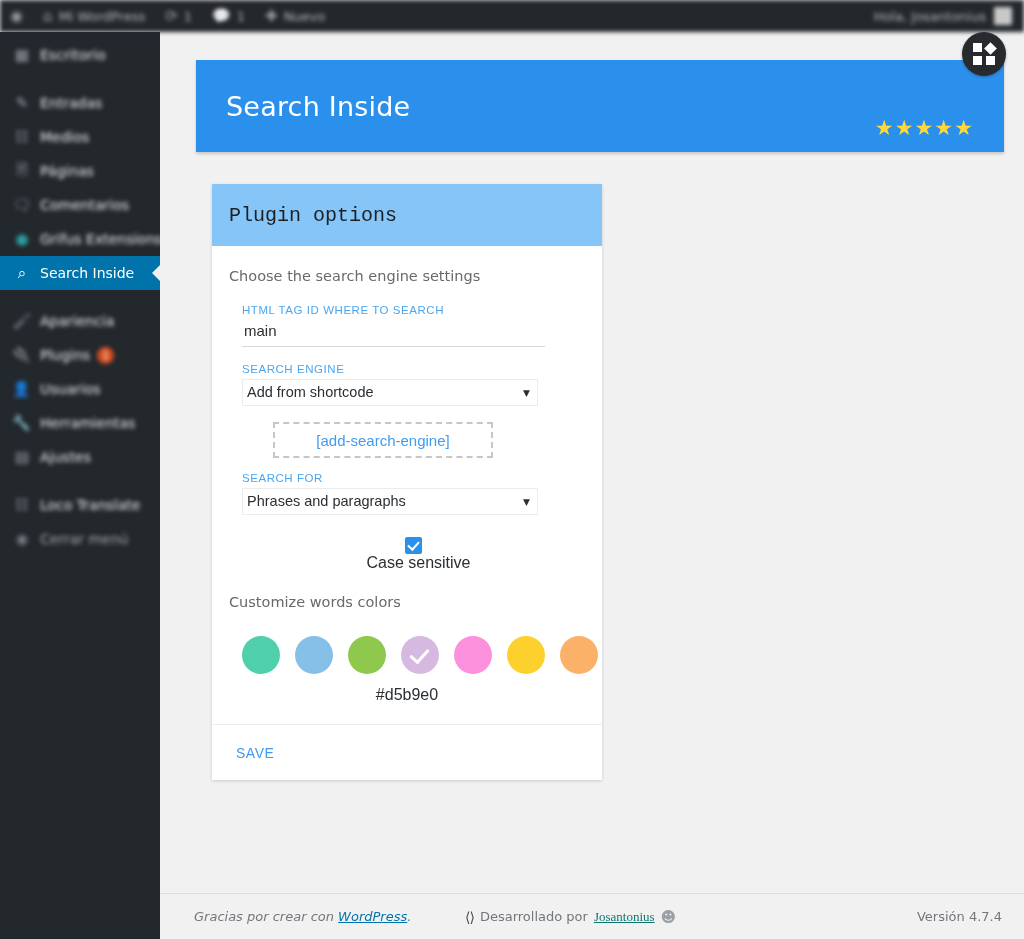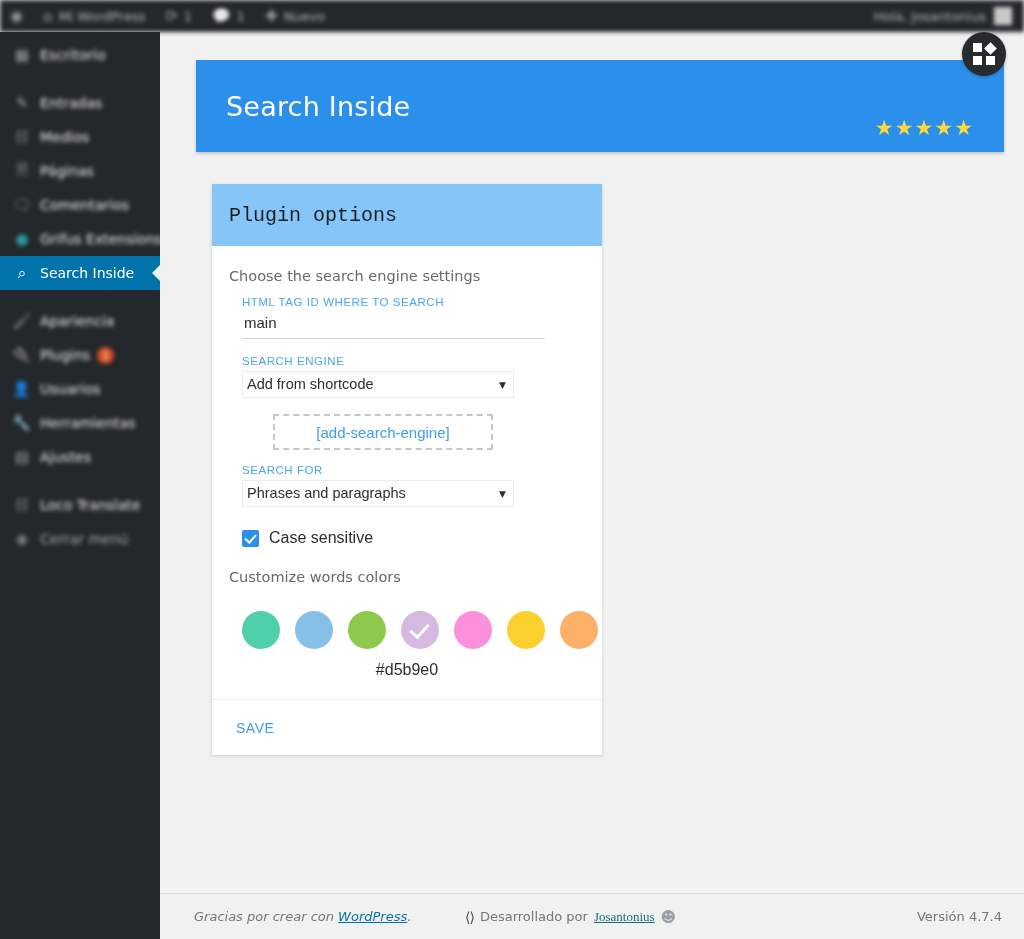--- a/index.html
+++ b/index.html
@@ -182,21 +182,21 @@
   .card-header-title {
     color: #1c2023;
     font-size: 20px;
     font-weight: 400;
     font-family: Liberation Mono, monospace;
   }
   .card-body { padding: 22px 17px 20px 17px; }
   .section-title {
     color: #666a6d;
     font-size: 14.5px;
-    margin-bottom: 12px;
+    margin-bottom: 20px;
     padding-left: 0;
   }
   .field { margin: 0 0 16px 13px; }
   .field-label {
     color: #49a6f0;
     font-size: 11.5px;
     letter-spacing: .55px;
     font-family: "Liberation Sans", sans-serif;
     margin-bottom: 4px;
   }
@@ -207,21 +207,21 @@
     font-size: 15px;
     color: #2a2f33;
     padding: 2px 0 7px 2px;
     font-family: "Liberation Sans", sans-serif;
     outline: none;
     background: transparent;
     display: block;
   }
   .select-box {
     position: relative;
-    width: 272px;
+    width: 296px;
     border: 1px solid #ececec;
     background: #fff;
     height: 27px;
   }
   .select-value {
     font-size: 14.5px;
     color: #2a2f33;
     font-family: "Liberation Sans", sans-serif;
     line-height: 25px;
     padding-left: 4px;
@@ -245,20 +245,21 @@
   .shortcode-text {
     color: #3f9cf2;
     font-size: 15px;
     font-family: "Liberation Sans", sans-serif;
     text-align: center;
   }
   .checkbox-row {
     display: flex;
     align-items: center;
     margin: 22px 0 0 13px;
+    flex-direction: column;
   }
   .cb {
     width: 17px; height: 17px;
     background: #2b90ec;
     border-radius: 2px;
     position: relative;
     flex: none;
   }
   .cb::after {
     content: "";

